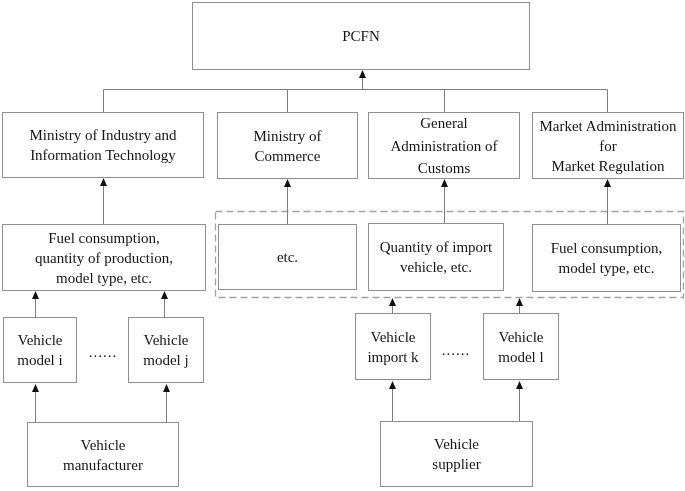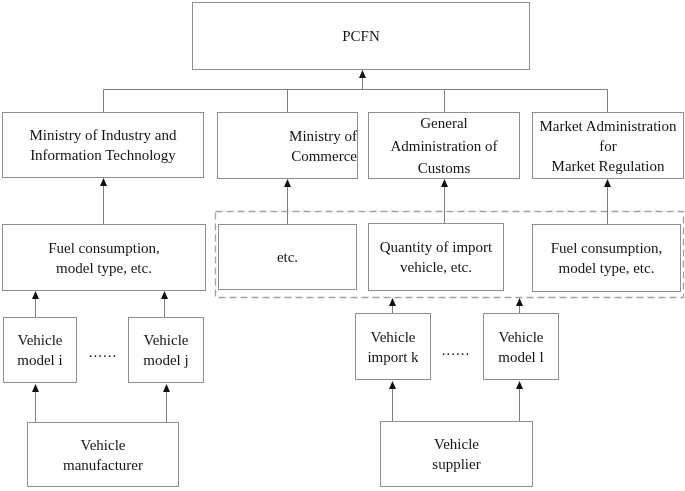--- a/index.html
+++ b/index.html
@@ -35,21 +35,21 @@
   }
   #connector-layer {
     position: absolute;
     left: 0; top: 0;
     pointer-events: none;
   }
 
   
   #b-pcfn            { left: 192px; top: 2px;   width: 338px; height: 68px; }
   #b-miit            { left: 2px;   top: 112px; width: 202px; height: 66px; }
-  #b-commerce        { left: 217px; top: 112px; width: 141px; height: 67px; align-items: flex-end; }
+  #b-commerce        { left: 217px; top: 112px; width: 141px; height: 67px; }
   #b-customs         { left: 368px; top: 112px; width: 152px; height: 67px; justify-content: space-between; }
   #b-samr            { left: 532px; top: 112px; width: 152px; height: 67px; }
   #b-fuel-production { left: 2px;   top: 224px; width: 204px; height: 67px; }
   #b-supplier        { left: 218px; top: 224px; width: 139px; height: 66px; }
   #b-import-qty      { left: 368px; top: 223px; width: 136px; height: 68px; }
   #b-fuel-model      { left: 532px; top: 224px; width: 149px; height: 68px; }
   #b-model-i         { left: 3px;   top: 317px; width: 74px;  height: 66px; }
   #b-model-j         { left: 128px; top: 317px; width: 76px;  height: 66px; }
   #b-model-k         { left: 355px; top: 313px; width: 76px;  height: 67px; }
   #b-model-l         { left: 483px; top: 313px; width: 76px;  height: 67px; }
@@ -84,20 +84,21 @@
   </div>
 
   <div class="box" id="b-samr">
     <span>Market Administration</span>
     <span>for</span>
     <span>Market Regulation</span>
   </div>
 
   <div class="box" id="b-fuel-production">
     <span>Fuel consumption,</span>
+    <span>quantity of production,</span>
     <span>model type, etc.</span>
   </div>
 
   <div class="box" id="b-supplier">
     <span>etc.</span>
   </div>
 
   <div class="box" id="b-import-qty">
     <span>Quantity of import</span>
     <span>vehicle, etc.</span>

